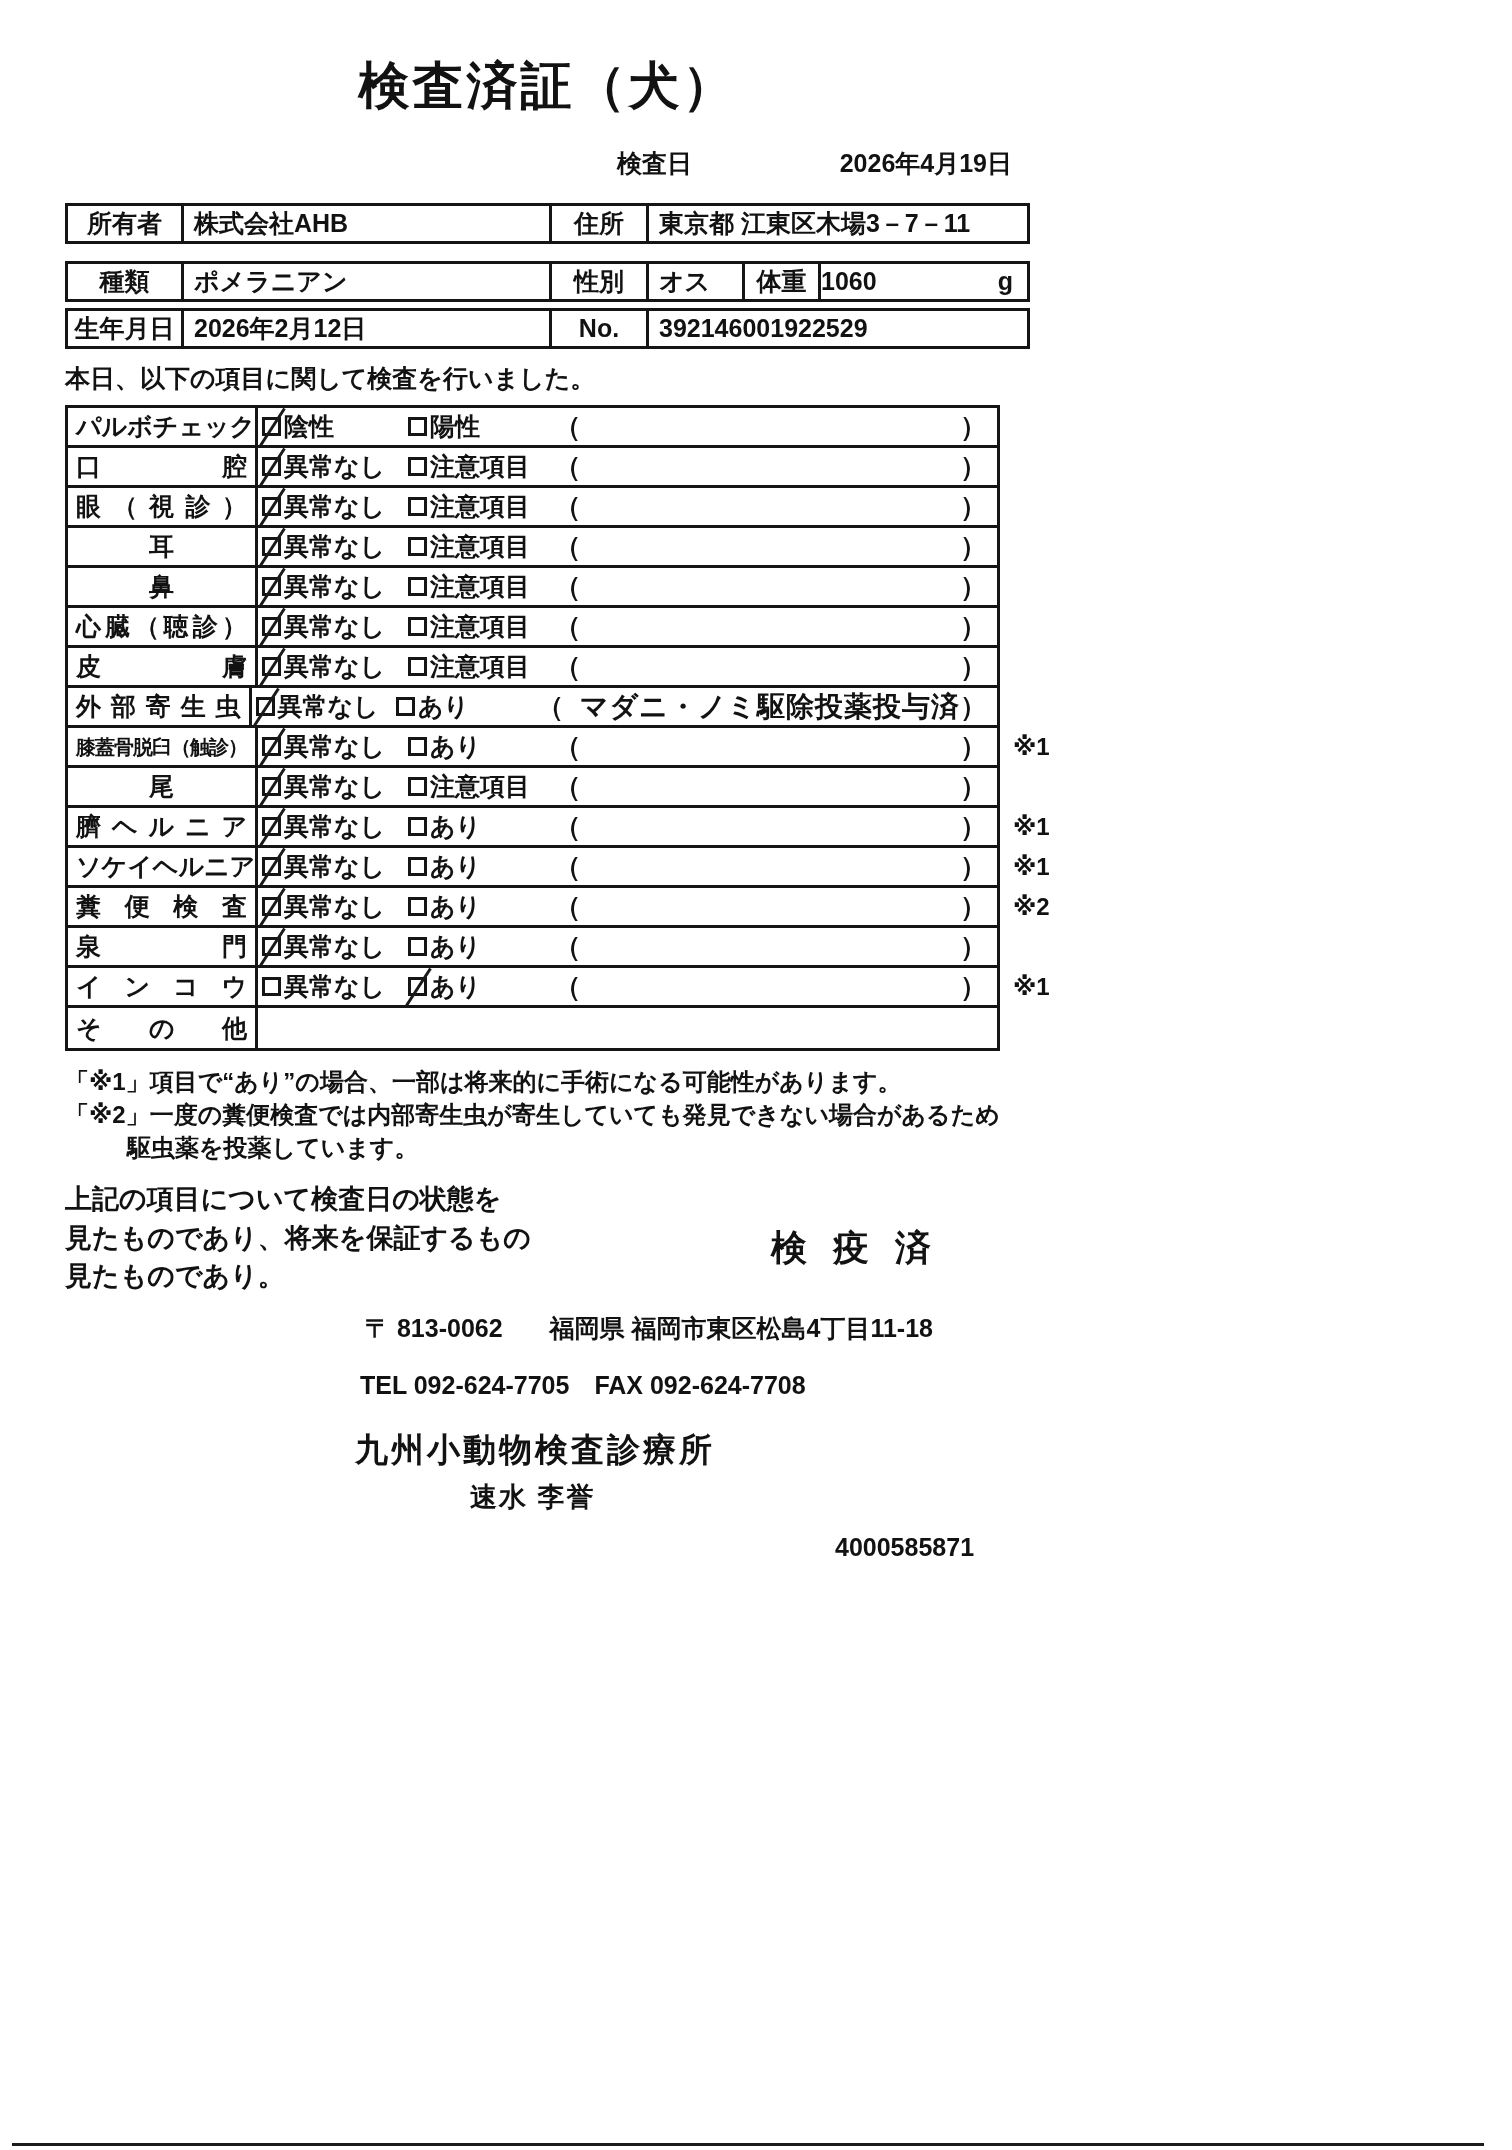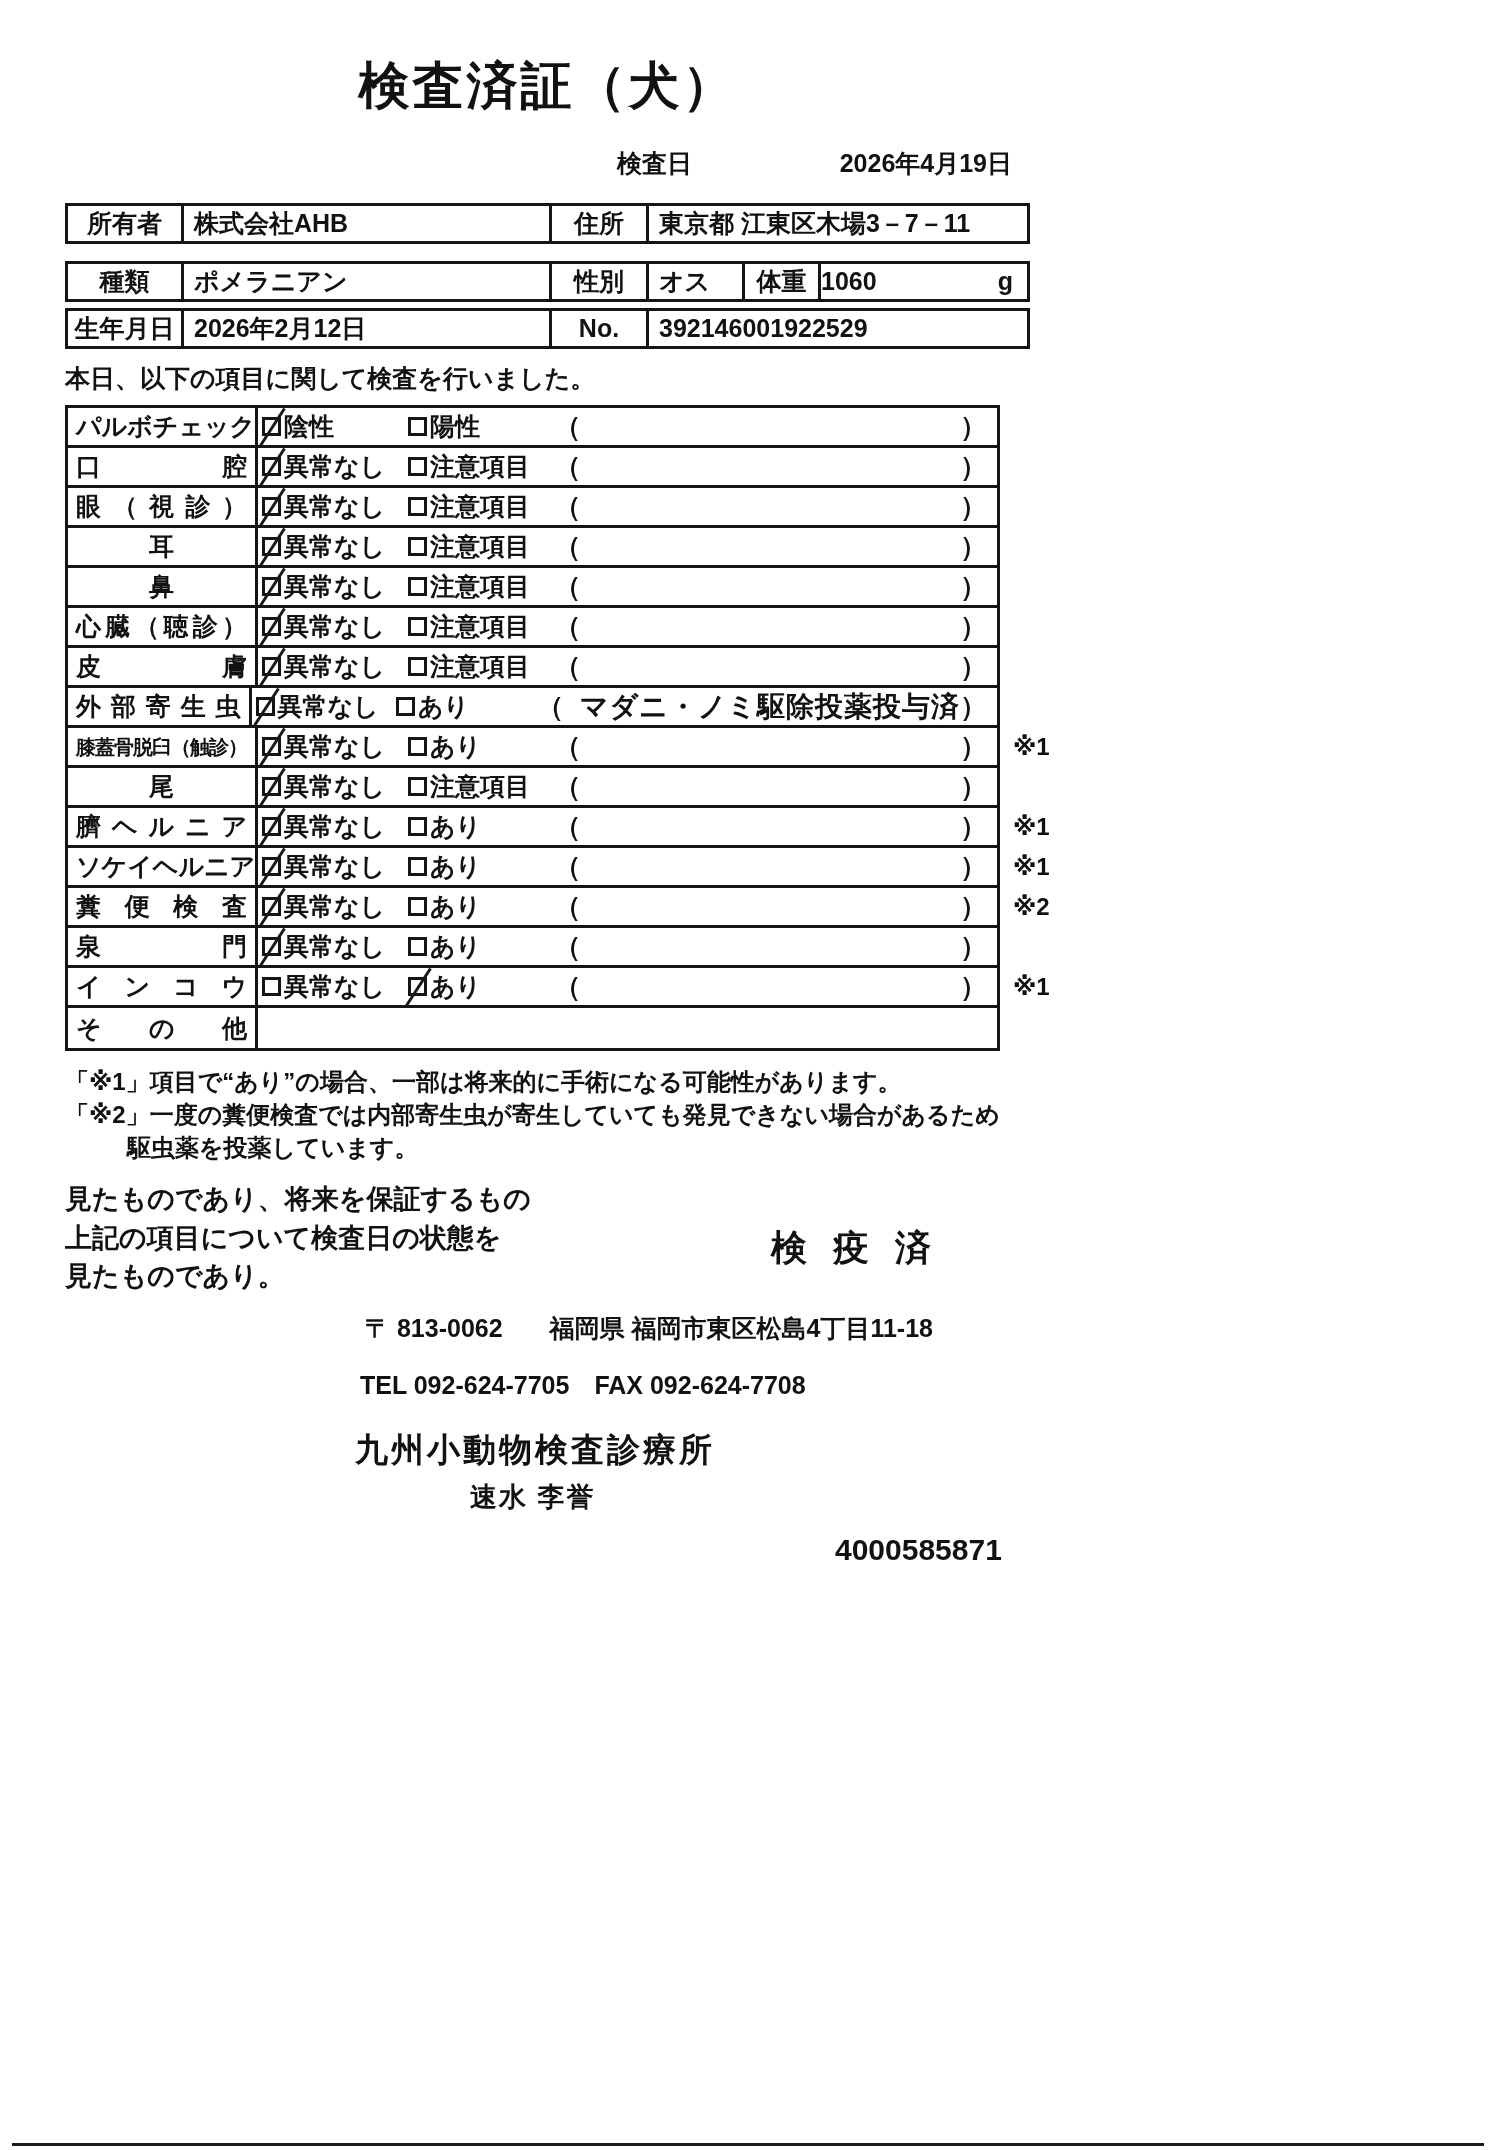--- a/index.html
+++ b/index.html
@@ -181,21 +181,21 @@
     letter-spacing: 8px;
     white-space: nowrap;
   }
 
   .clinic { font-weight: 600; }
   .postal-line { margin-top: 12px; margin-left: 300px; font-size: 25px; white-space: nowrap; }
   .postal-line .addr { margin-left: 40px; }
   .tel-line { margin-top: 24px; margin-left: 295px; font-size: 25px; white-space: nowrap; }
   .clinic-name { margin-top: 26px; margin-left: 290px; font-size: 33px; font-weight: 700; letter-spacing: 3px; }
   .doctor-name { margin-top: 6px; margin-left: 405px; font-size: 27px; letter-spacing: 2px; }
-  .serial { margin-top: 18px; margin-left: 770px; font-size: 30px; }
+  .serial { margin-top: 18px; margin-left: 770px; font-size: 25px; }
 
   .scan-edge {
     position: absolute;
     left: 12px;
     right: 28px;
     bottom: 4px;
     height: 3px;
     background: #1c1c1c;
   }
 </style>
@@ -630,22 +630,22 @@
       </div>
     </div>
 
     <div class="footnotes">
       <div>「※1」項目で“あり”の場合、一部は将来的に手術になる可能性があります。</div>
       <div>「※2」一度の糞便検査では内部寄生虫が寄生していても発見できない場合があるため</div>
       <div class="fn-indent">駆虫薬を投薬しています。</div>
     </div>
 
     <div class="disclaimer">
+      <div>上記の項目について検査日の状態を</div>
       <div>見たものであり、将来を保証するもの</div>
-      <div>上記の項目について検査日の状態を</div>
       <div>見たものであり。</div>
       <div class="stamp">検 疫 済</div>
     </div>
 
     <div class="clinic">
       <div class="postal-line">
         <span>〒 813-0062</span>
         <span class="addr">福岡県 福岡市東区松島4丁目11-18</span>
       </div>
       <div class="tel-line">TEL 092-624-7705　FAX 092-624-7708</div>

